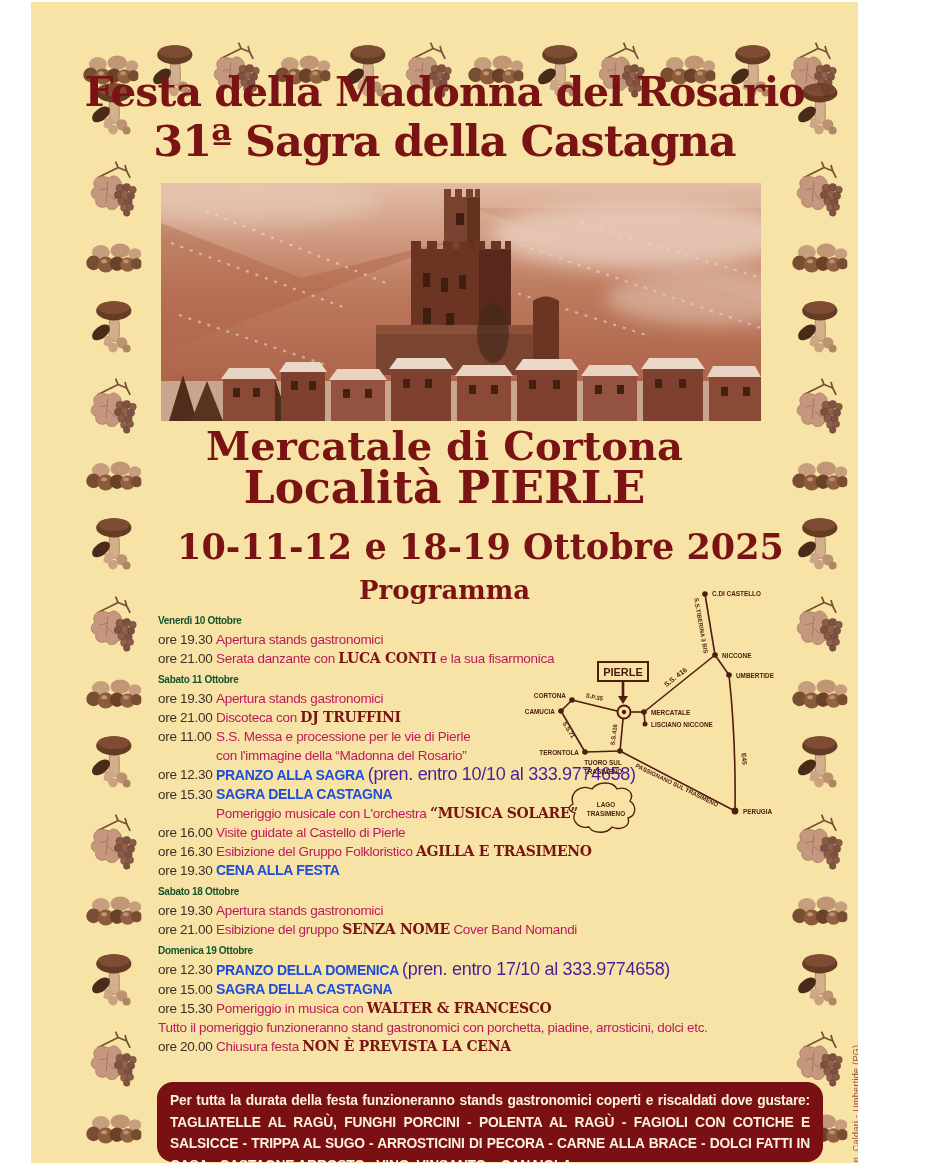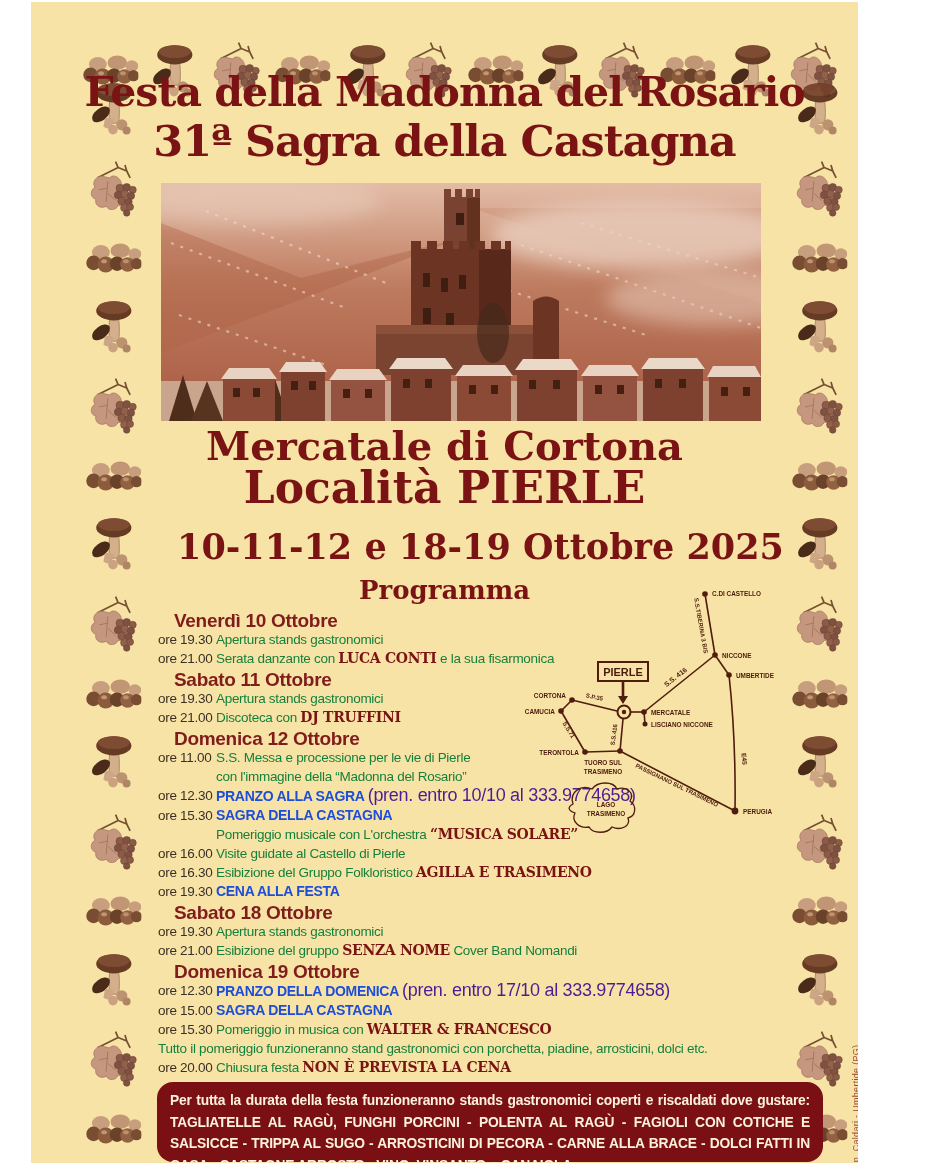--- a/index.html
+++ b/index.html
@@ -27,25 +27,25 @@
   #title2{top:118px;font-size:43px;letter-spacing:-1px;}
   #loc1{top:424px;font-size:40px;}
   #loc2{top:464px;font-size:44px;}
   #dates{top:527px;font-size:35px;padding-left:36px;}
   #programma{top:575px;font-size:26px;}
   
   #photo{position:absolute;left:130px;top:181px;width:600px;height:238px;display:block;}
   
   #program{position:absolute;left:127px;top:607px;width:625px;
            font-size:13.5px;letter-spacing:-0.3px;color:#3a3027;}
-  .pday{font-weight:bold;font-size:19px;color:#7f1d1d;line-height:19px;margin-top:2px;margin-left:16px;}
+  .pday{font-weight:bold;font-size:10px;color:#14532d;line-height:19px;margin-top:2px;}
   .prow{display:flex;line-height:19px;}
   .ptime{flex:0 0 58px;color:#3a3027;}
   .pdesc{flex:1 1 auto;white-space:nowrap;}
-  .s-n{color:#15803d;text-align:right;}
+  .s-n{color:#be185d;text-align:right;}
   .s-rb{font-family:"DejaVu Serif","Liberation Serif",serif;font-weight:bold;
         color:#7a1414;font-size:14px;}
   .s-sb{font-weight:bold;color:#1d4ed8;font-size:14px;}
   .s-p{font-weight:normal;color:#4c1d95;font-size:18px;}
   
   #map{position:absolute;left:462px;top:572px;width:300px;height:272px;}
   #map text{font-family:"Liberation Sans",sans-serif;font-weight:bold;fill:#4a1a0c;}
   #map .rd{stroke:#4f1c0d;stroke-width:1.6;fill:none;}
   #map .nd{fill:#4f1c0d;}
   
@@ -366,21 +366,20 @@
       </div>
       <div class="pday">Sabato 11 Ottobre</div>
       <div class="prow">
         <span class="ptime">ore 19.30</span>
         <span class="pdesc"><span class="s-n">Apertura stands gastronomici</span></span>
       </div>
       <div class="prow">
         <span class="ptime">ore 21.00</span>
         <span class="pdesc"><span class="s-n">Discoteca con </span><span class="s-rb">DJ TRUFFINI</span></span>
       </div>
-      <div class="pday">Domenica 12 Ottobre</div>
       <div class="prow">
         <span class="ptime">ore 11.00</span>
         <span class="pdesc"><span class="s-n">S.S. Messa e processione per le vie di Pierle</span></span>
       </div>
       <div class="prow">
         <span class="ptime"></span>
         <span class="pdesc"><span class="s-n">con l'immagine della “Madonna del Rosario”</span></span>
       </div>
       <div class="prow">
         <span class="ptime">ore 12.30</span>

